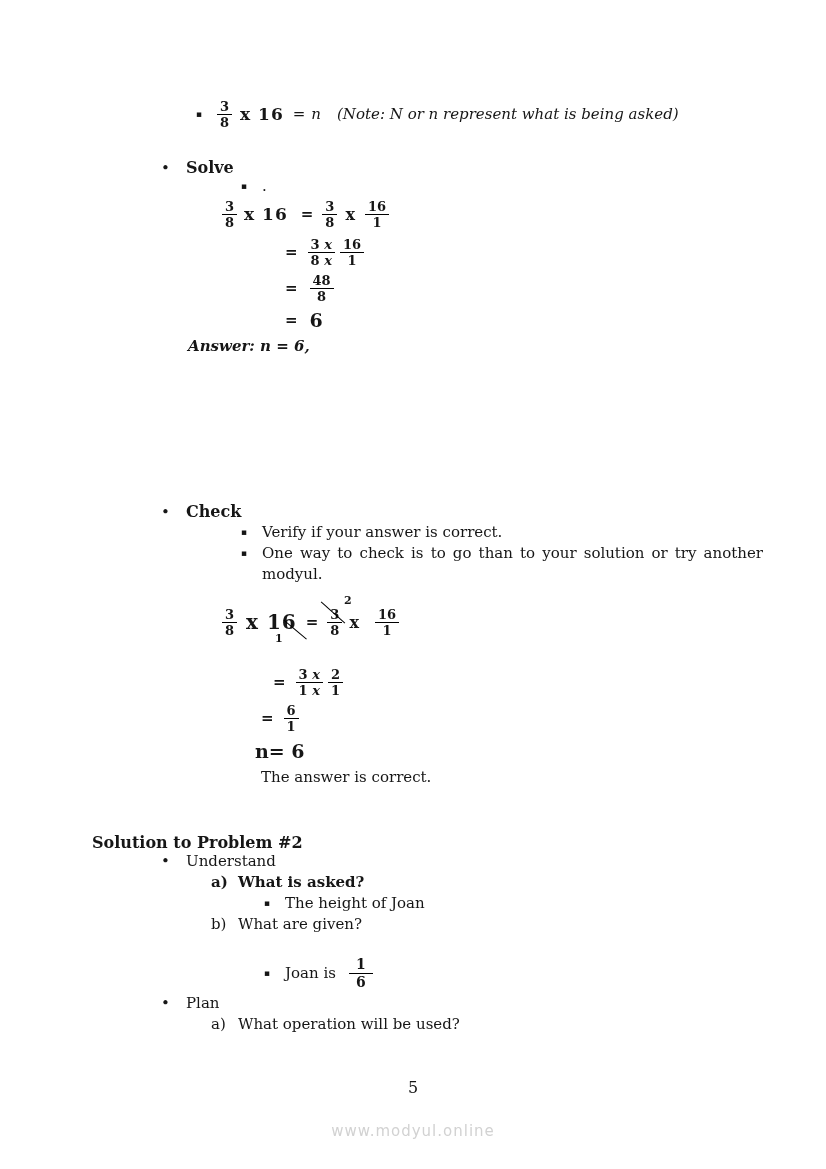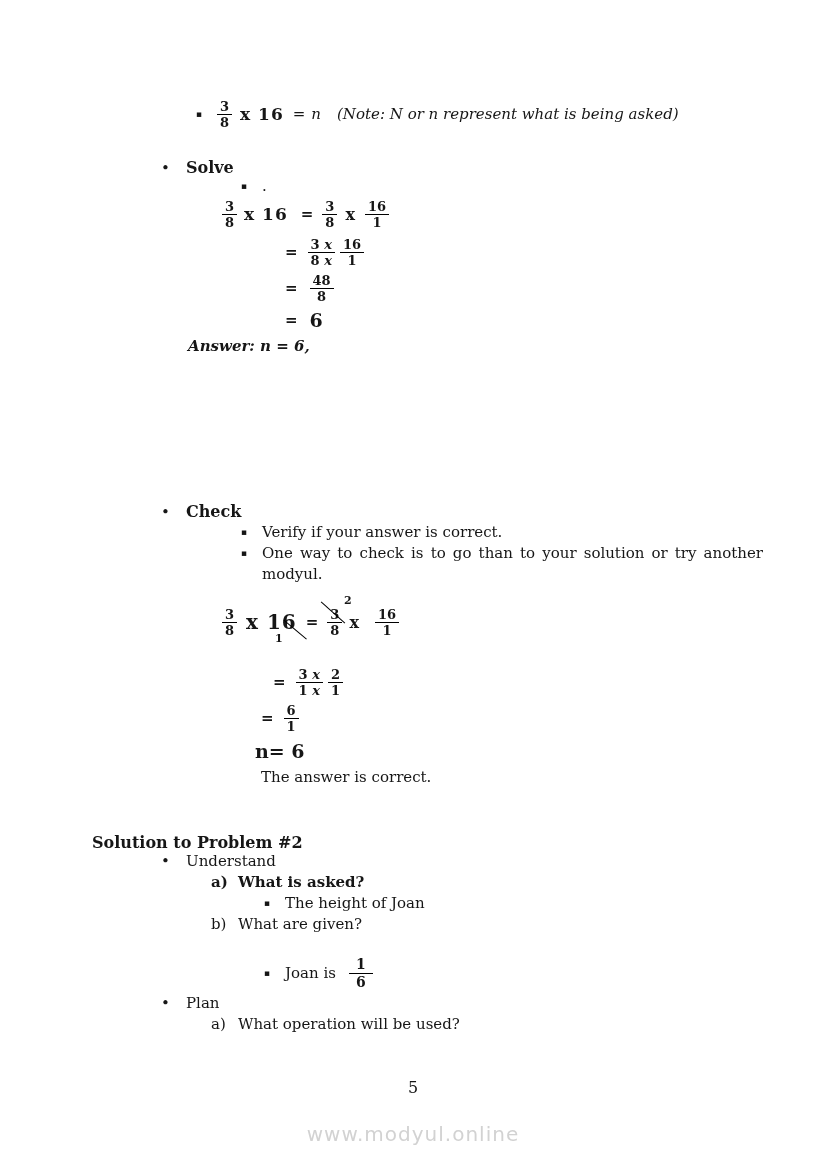--- a/index.html
+++ b/index.html
@@ -39,21 +39,21 @@
   .big6 { font-weight:bold; font-size:19px; }
 
   
   .cancel { position:absolute; border-top:1.7px solid #000; }
   .cdigit { position:absolute; font-size:11px; font-weight:bold; }
 
   .just { display:inline-block; width:501px; white-space:nowrap; text-align-last:justify; vertical-align:top; }
 
   .center-line { position:absolute; left:0; width:826px; text-align:center; white-space:nowrap; }
   .watermark { font-family:"DejaVu Sans","Liberation Sans",sans-serif;
-               font-size:20px; color:#d2d2d2; letter-spacing:1px; }
+               font-size:15px; color:#d2d2d2; letter-spacing:1px; }
 </style>
 </head>
 <body>
 
 <div class="page">
 
   <div class="abs eqrow" style="left:196px; top:96px; height:36px;">
     <span class="sqb">▪</span>
     <span class="frac">
         <span class="fn">3</span>

